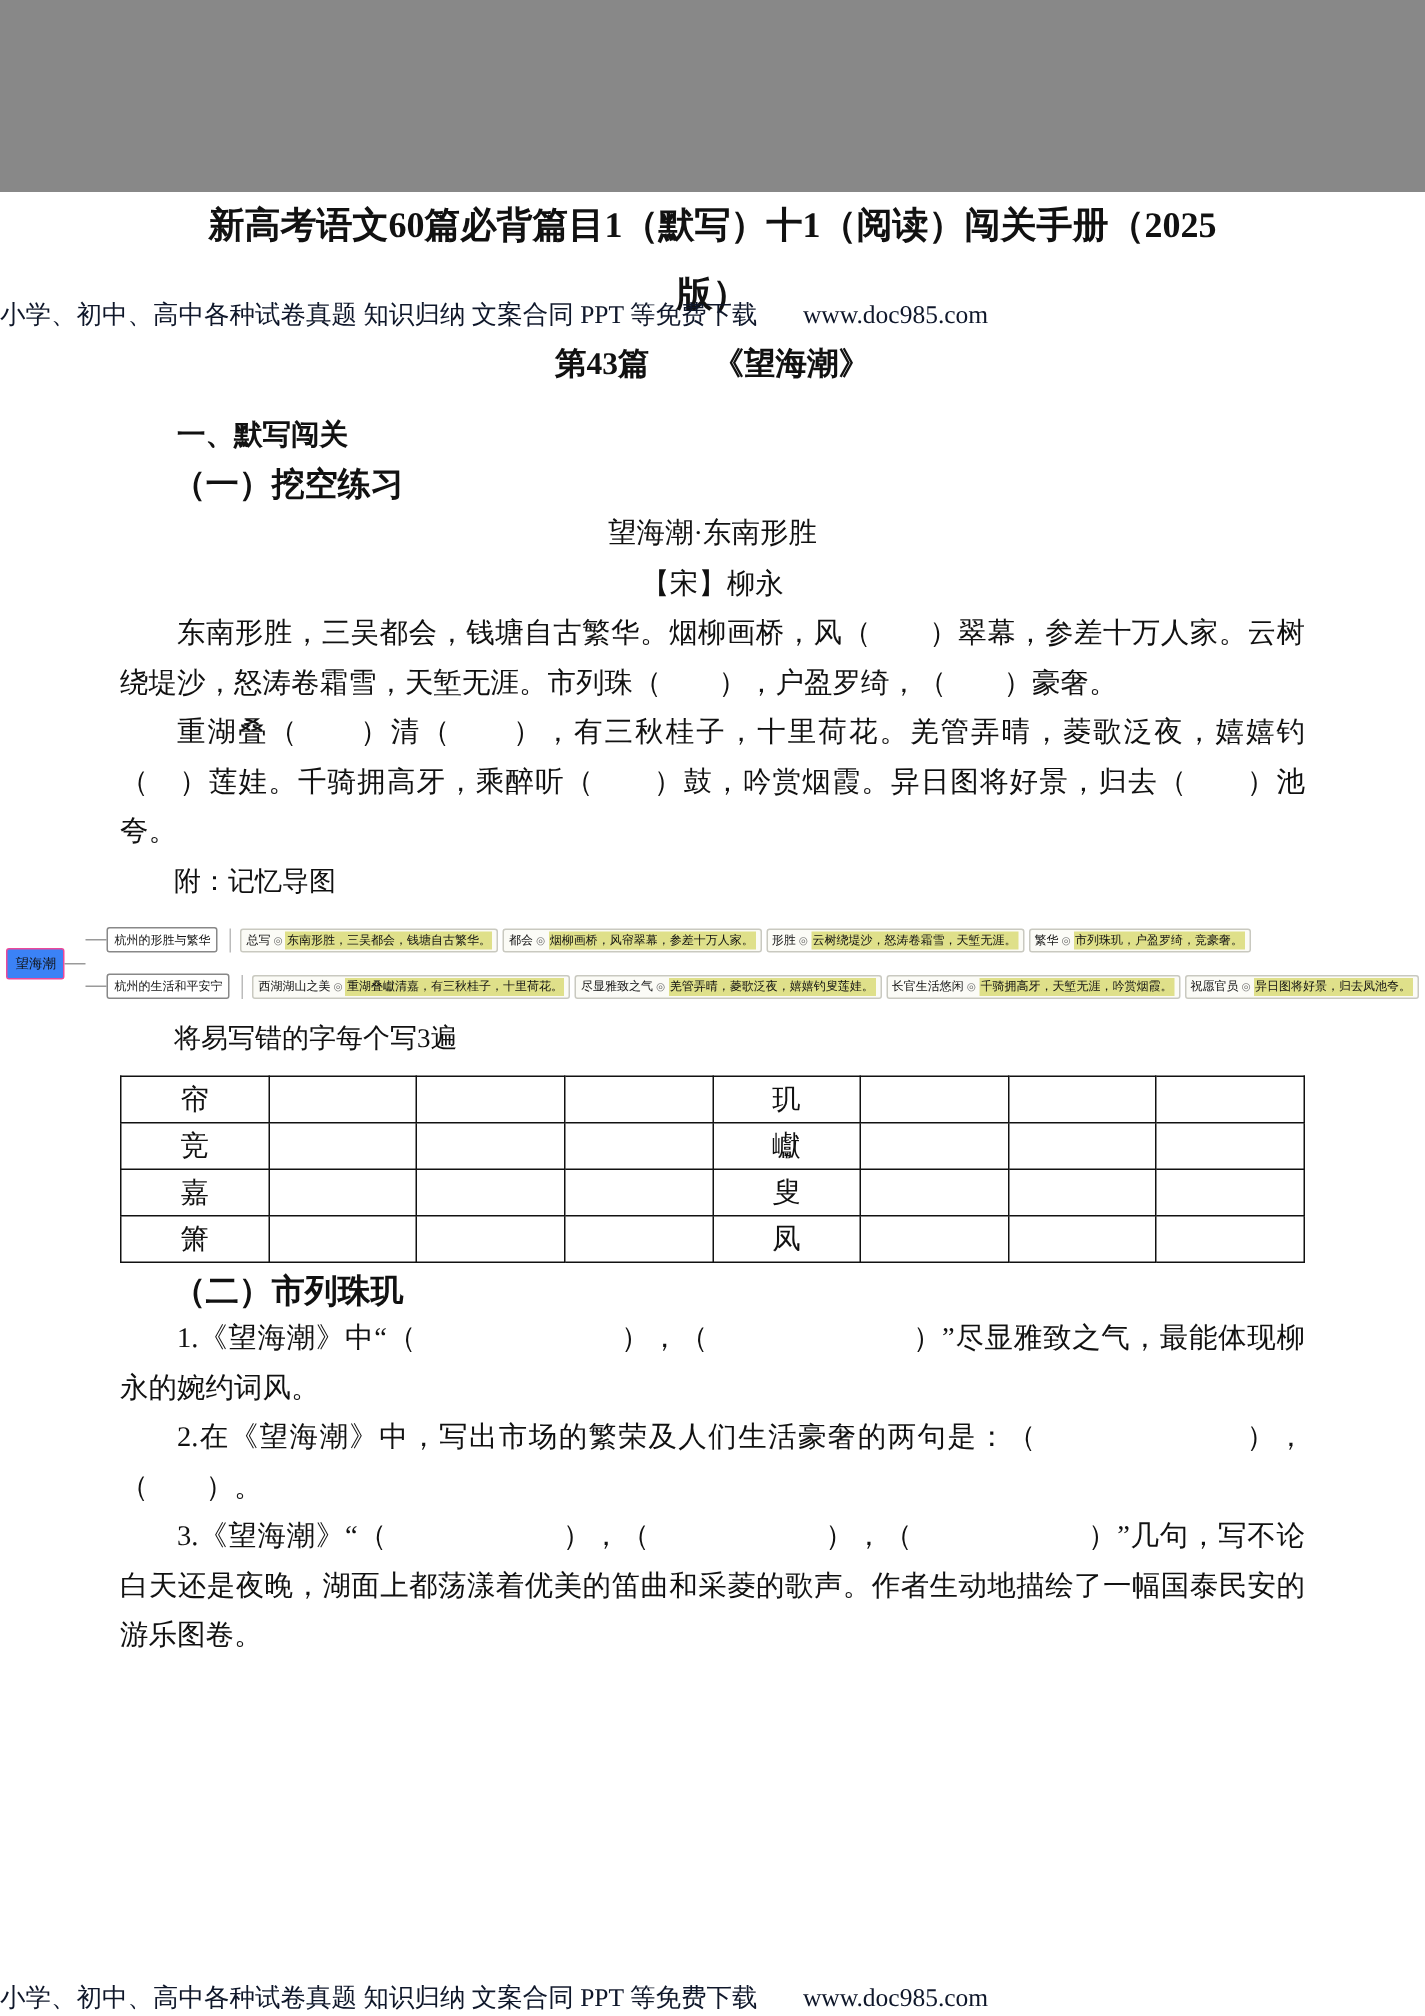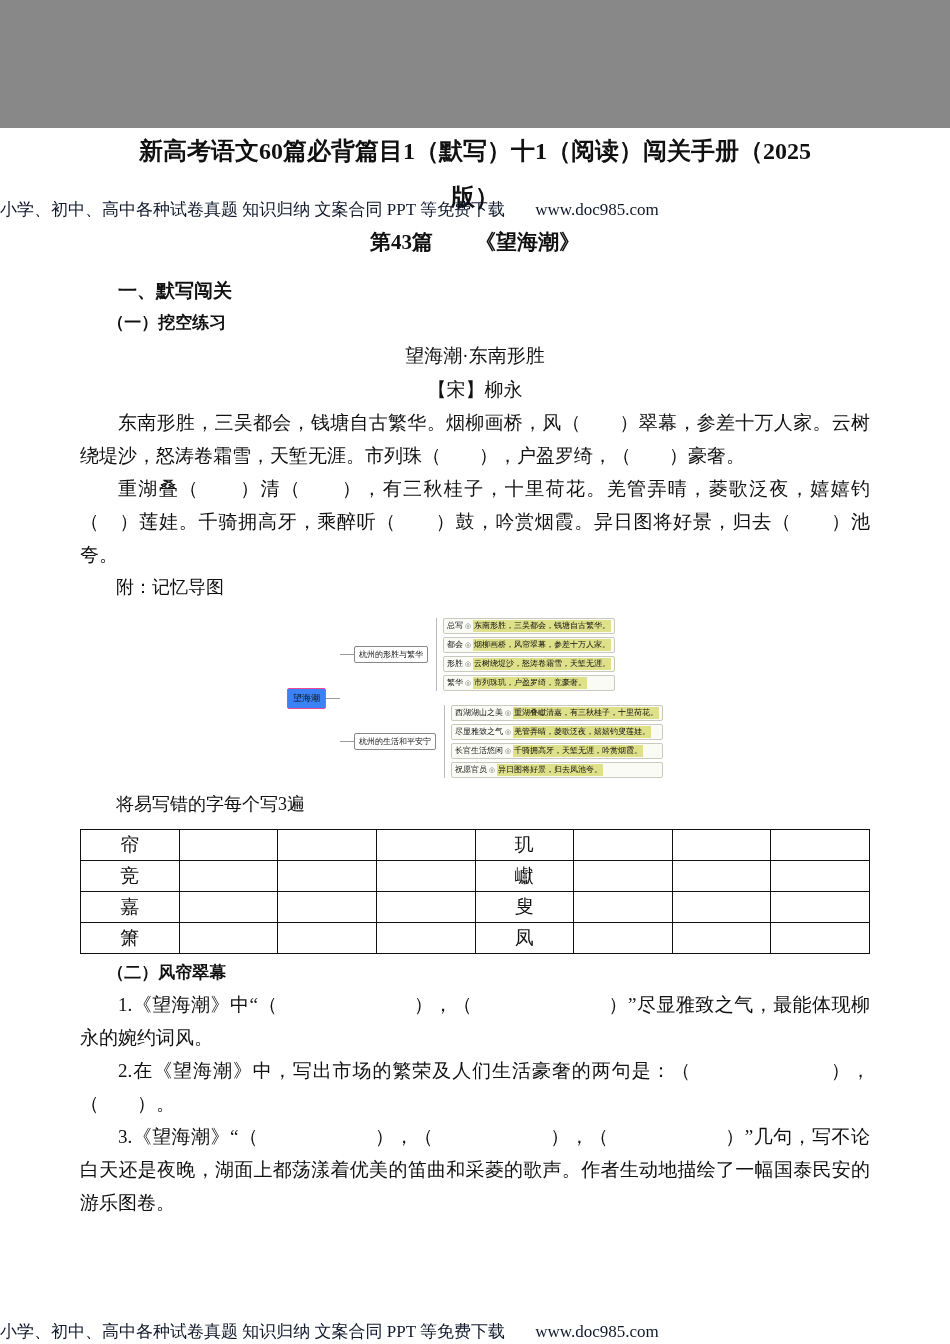--- a/index.html
+++ b/index.html
@@ -44,21 +44,21 @@
 
   .h-level1 {
     margin-top: 16px;
     font-size: 19px;
     font-weight: bold;
     text-indent: 2em;
     line-height: 30px;
   }
   .h-level2 {
     margin-top: 2px;
-    font-size: 17px;
+    font-size: 22px;
     font-weight: bold;
     text-indent: 1.6em;
     line-height: 30px;
   }
 
   .poem-title, .poem-author {
     text-align: center;
     font-size: 19px;
     line-height: 32px;
     margin-top: 2px;
@@ -114,21 +114,21 @@
   .mm-branch-label {
     border: 1px solid #888;
     background: #fff;
     font-size: 8px;
     padding: 2px 4px;
     white-space: nowrap;
     border-radius: 2px;
   }
   .mm-leaves {
     display: flex;
-    flex-direction: column;
+    flex-direction: row;
     gap: 3px;
     border-left: 1px solid #bbb;
     padding-left: 6px;
     margin-left: 8px;
   }
   .mm-leaf {
     font-size: 8px;
     line-height: 12px;
     white-space: nowrap;
     border: 1px solid #c9c9c0;
@@ -300,21 +300,21 @@
           <td></td>
           <td></td>
           <td>凤</td>
           <td></td>
           <td></td>
           <td></td>
         </tr>
       </tbody>
     </table>
 
-    <div class="h-level2 q-group">（二）风帘翠幕</div>
+    <div class="h-level2 q-group">（二）市列珠玑</div>
 
     <p class="question">1.《望海潮》中“（　　　　　　　），（　　　　　　　）”尽显雅致之气，最能体现柳永的婉约词风。</p>
     <p class="question">2.在《望海潮》中，写出市场的繁荣及人们生活豪奢的两句是：（　　　　　　　），（　　）。</p>
     <p class="question">3.《望海潮》“（　　　　　　），（　　　　　　），（　　　　　　）”几句，写不论白天还是夜晚，湖面上都荡漾着优美的笛曲和采菱的歌声。作者生动地描绘了一幅国泰民安的游乐图卷。</p>
 
   </div>
 
   <div class="site-line bottom">
     <span>小学、初中、高中各种试卷真题 知识归纳 文案合同 PPT 等免费下载</span>
     <span class="url">www.doc985.com</span>

